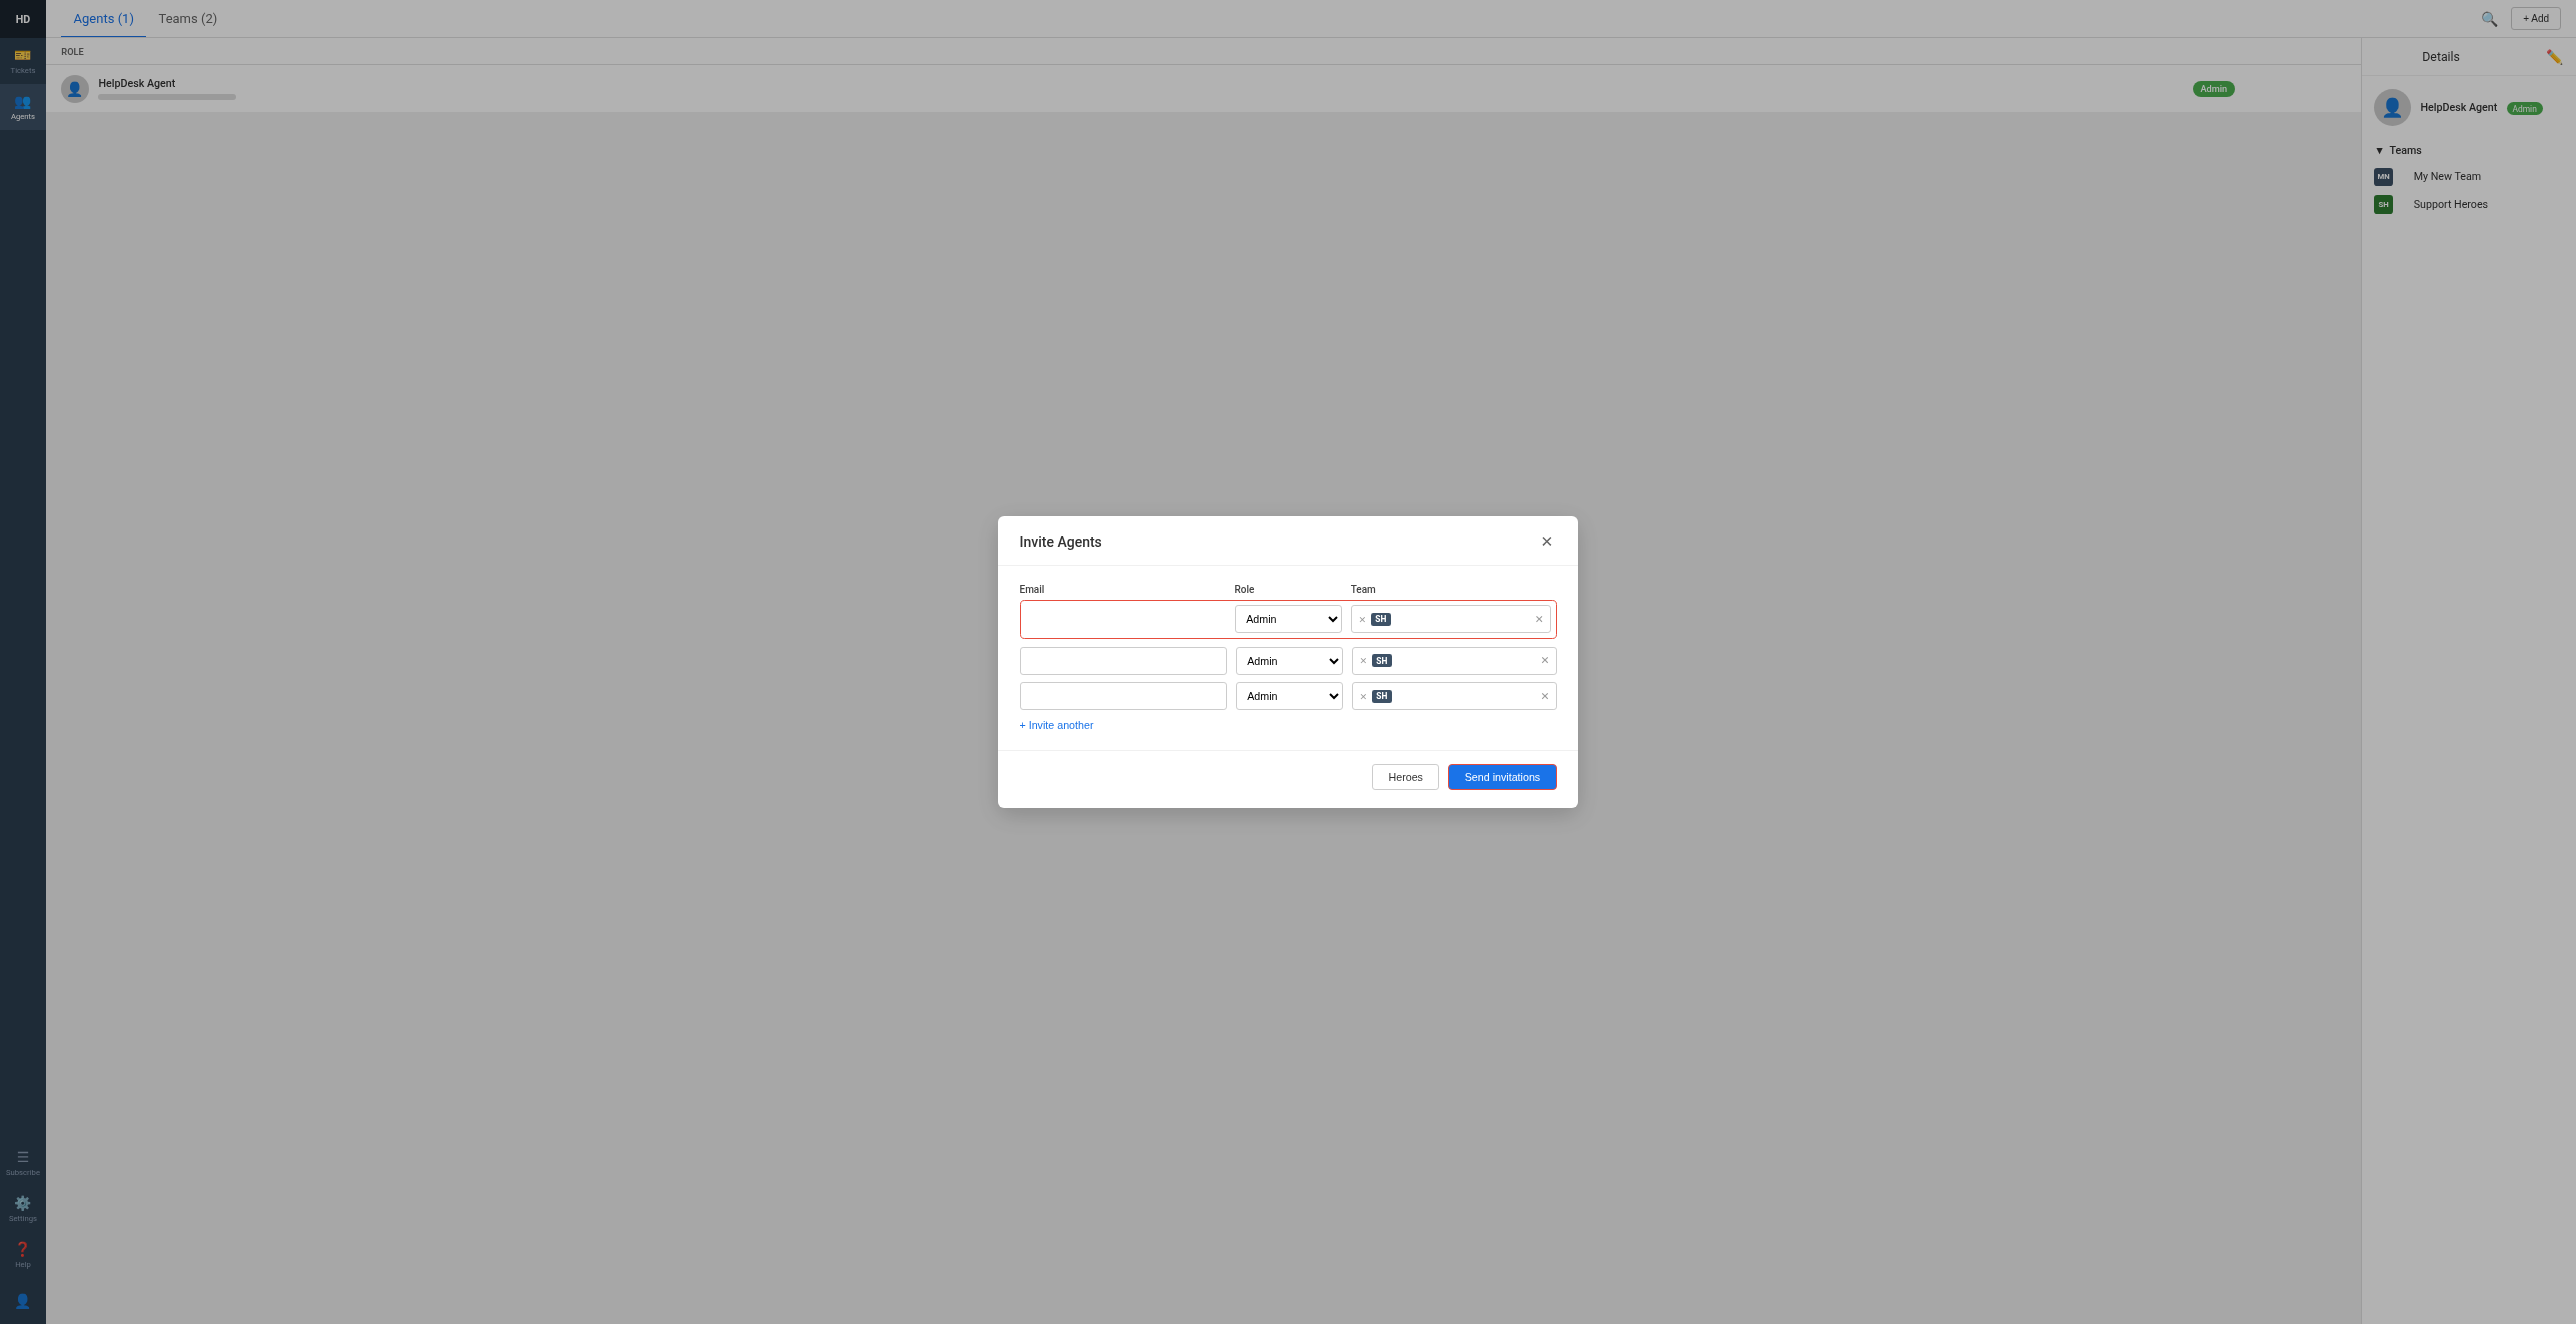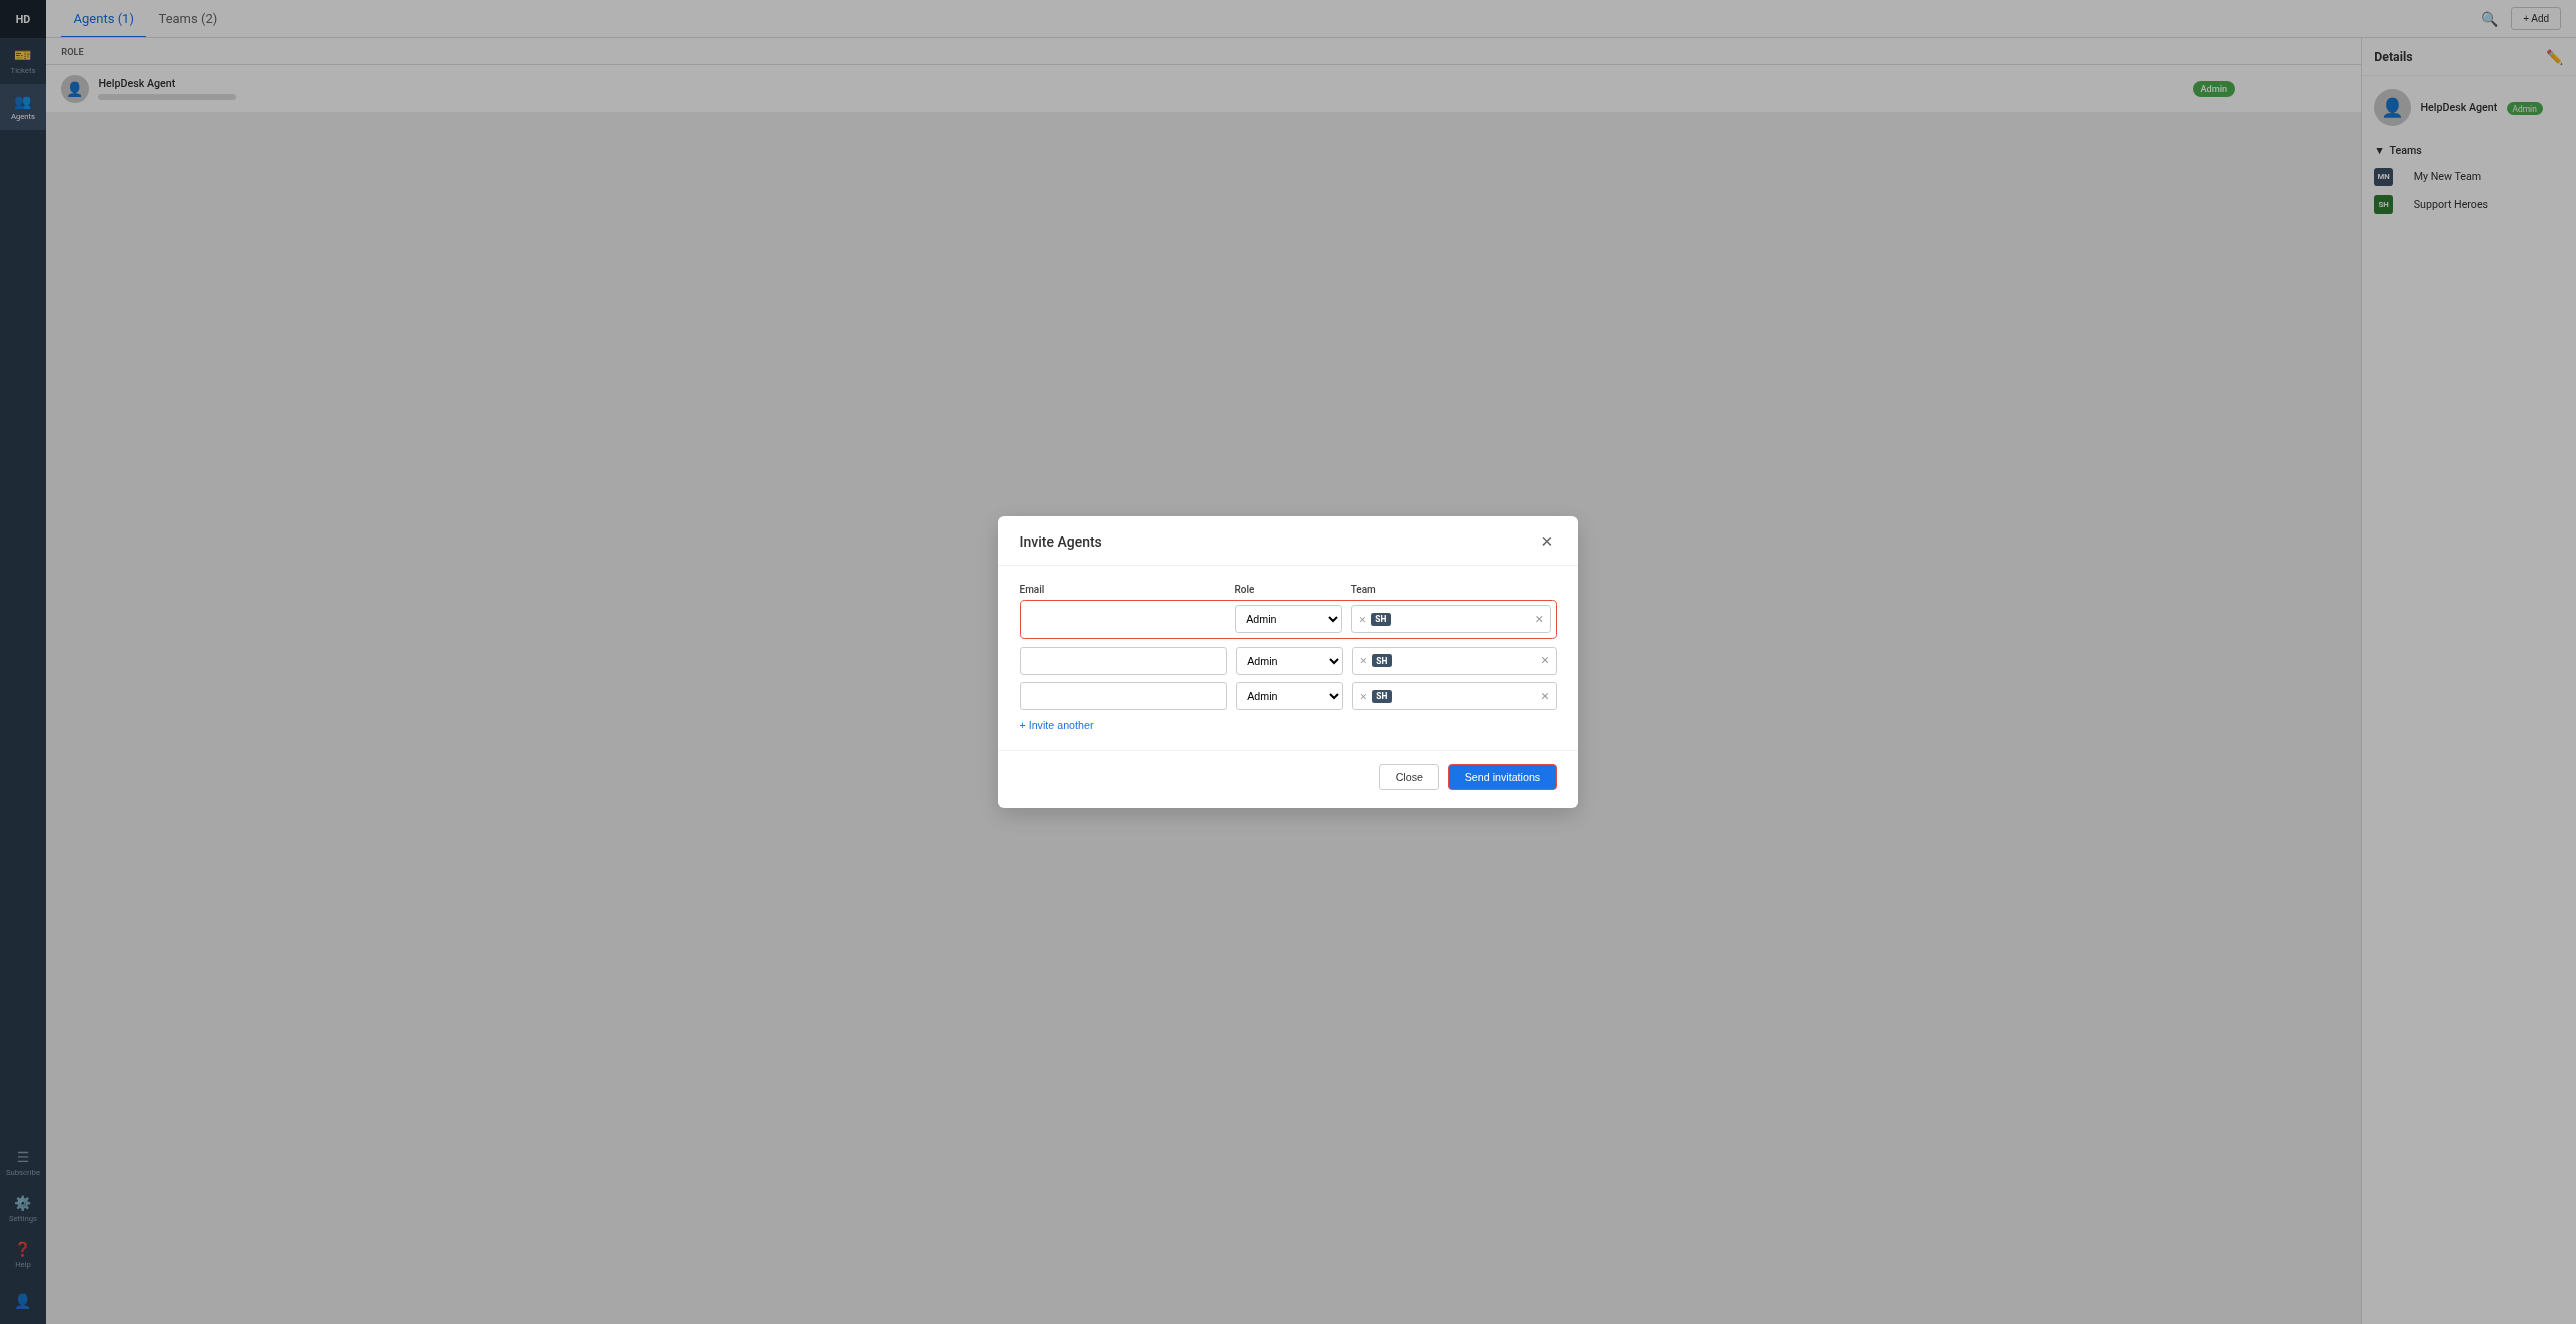--- a/index.html
+++ b/index.html
@@ -181,22 +181,23 @@
     }
     .details-header {
       display: flex;
       align-items: center;
       justify-content: space-between;
       padding: 10.7px 12.3px;
       border-bottom: 0.8px solid #f0f0f0;
     }
     .details-title {
       font-size: 12.3px;
-      font-weight: 700;
+      font-weight: 400;
       color: #333;
+      margin-left: 48px;
     }
     .edit-icon {
       color: #1a73e8;
       cursor: pointer;
       font-size: 14px;
     }
     .agent-profile {
       display: flex;
       align-items: center;
       padding: 12.3px;
@@ -582,18 +583,18 @@
           <span class="team-chip-x">✕</span>
           <span class="team-chip">SH</span>
           <span class="team-field-x">✕</span>
         </div>
       </div>
 
       
       <button class="invite-another-link">+ Invite another</button>
     </div>
     <div class="modal-footer">
-      <button class="btn-close-modal">Close</button>
+      <button class="btn-close-modal">Heroes</button>
       <button class="btn-send">Send invitations</button>
     </div>
   </div>
 </div>
 
 
 </body></html>

